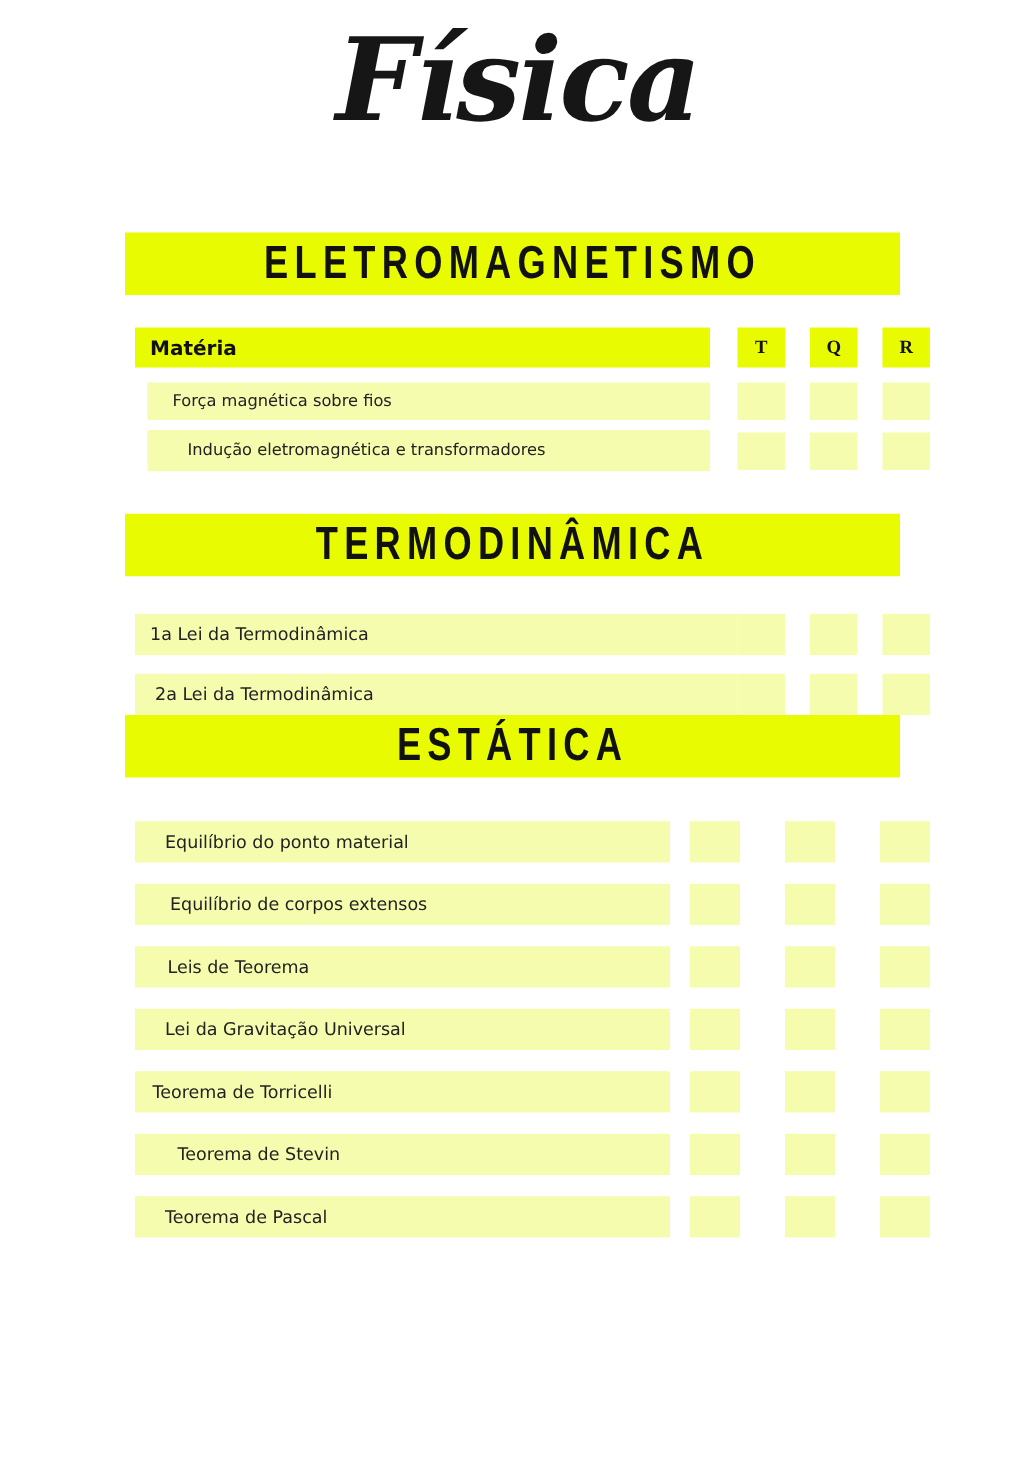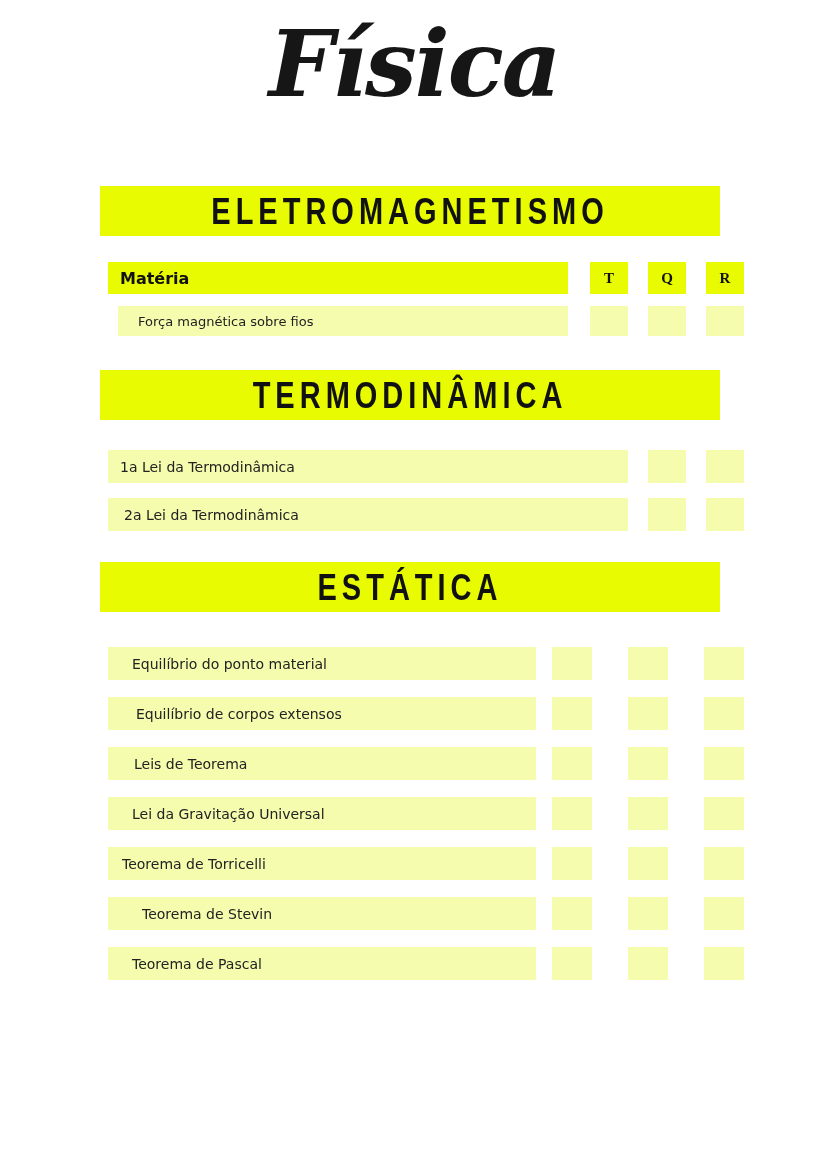--- a/index.html
+++ b/index.html
@@ -58,21 +58,21 @@
 
   
   .sec1{margin-top:34px;}
   .sec1 .rows{margin-top:30px;}
   .sec1 .row + .row{margin-top:15px;text-align:right;}
   .sec1 .row{height:33px;}
   .sec1 .row-label{width:495px;margin-left:8px;font-size:14px;}
   .sec1 .cell{height:33px;}
 
   
-  .sec2{margin-top:31px;}
+  .sec2{}
   .sec2 .rows{margin-top:35px;}
   .sec2 .row + .row{margin-top:17px;}
   .sec2 .row{height:33px;gap:16px;}
   .sec2 .row-label{width:460px;margin-left:8px;font-size:14px;}
   .sec2 .cell{height:33px;width:40px;}
 
   .pl12{padding-left:12px;} .pl14{padding-left:14px;} .pl16{padding-left:16px;}
   .pl20{padding-left:20px;} .pl24{padding-left:24px;} .pl26{padding-left:26px;}
   .pl28{padding-left:28px;} .pl32{padding-left:32px;} .pl34{padding-left:34px;}
 </style>
@@ -93,20 +93,26 @@
       <div class="header-row">
         <div class="header-label">Matéria</div>
         <div class="cell head first">T</div>
         <div class="cell head">Q</div>
         <div class="cell head">R</div>
       </div>
 
       <div class="rows">
         <div class="row">
           <div class="row-label pl20">Força magnética sobre fios</div>
+          <div class="cell first"></div>
+          <div class="cell"></div>
+          <div class="cell"></div>
+        </div>
+        <div class="row">
+          <div class="row-label pl32">Indução eletromagnética e transformadores</div>
           <div class="cell first"></div>
           <div class="cell"></div>
           <div class="cell"></div>
         </div>
       </div>
     </div>
 
     <div class="section sec1">
       <div class="band">
         <span class="band-text">TERMODINÂMICA</span>

